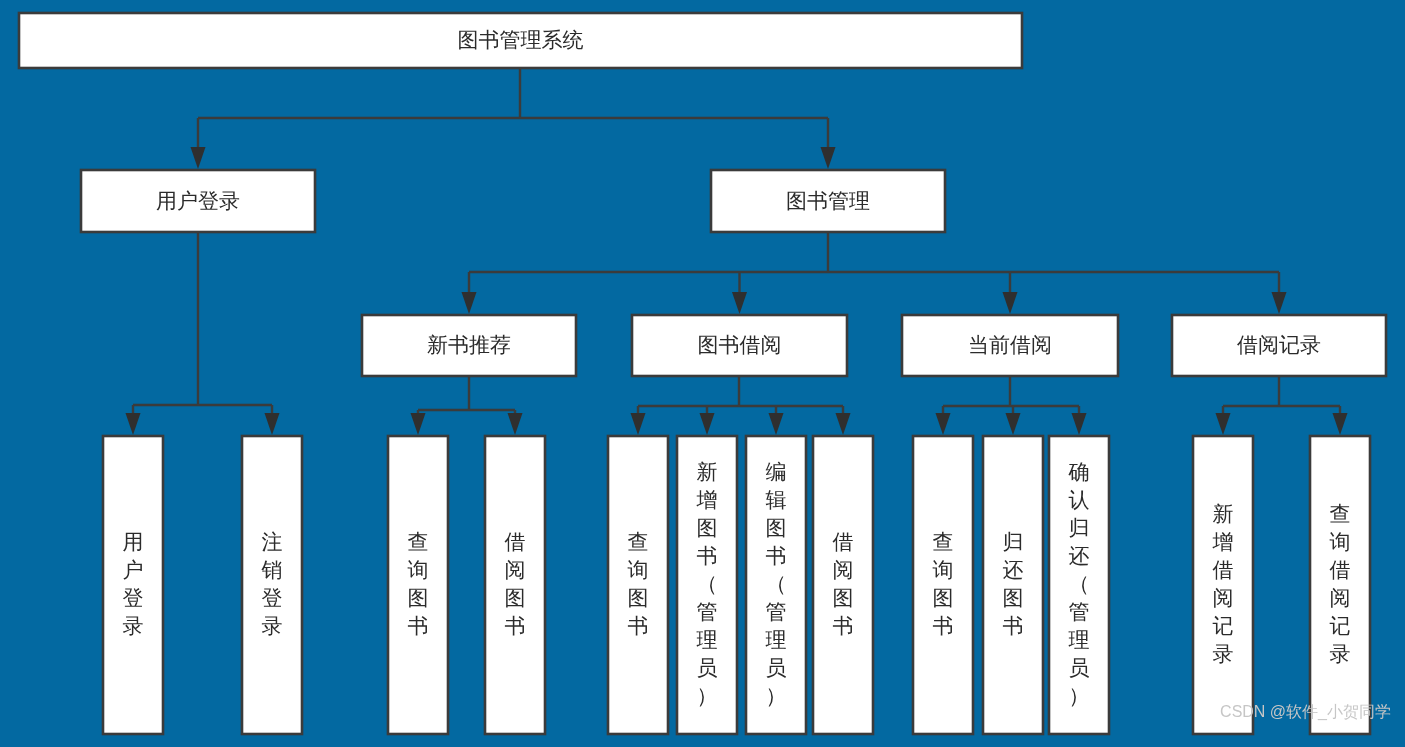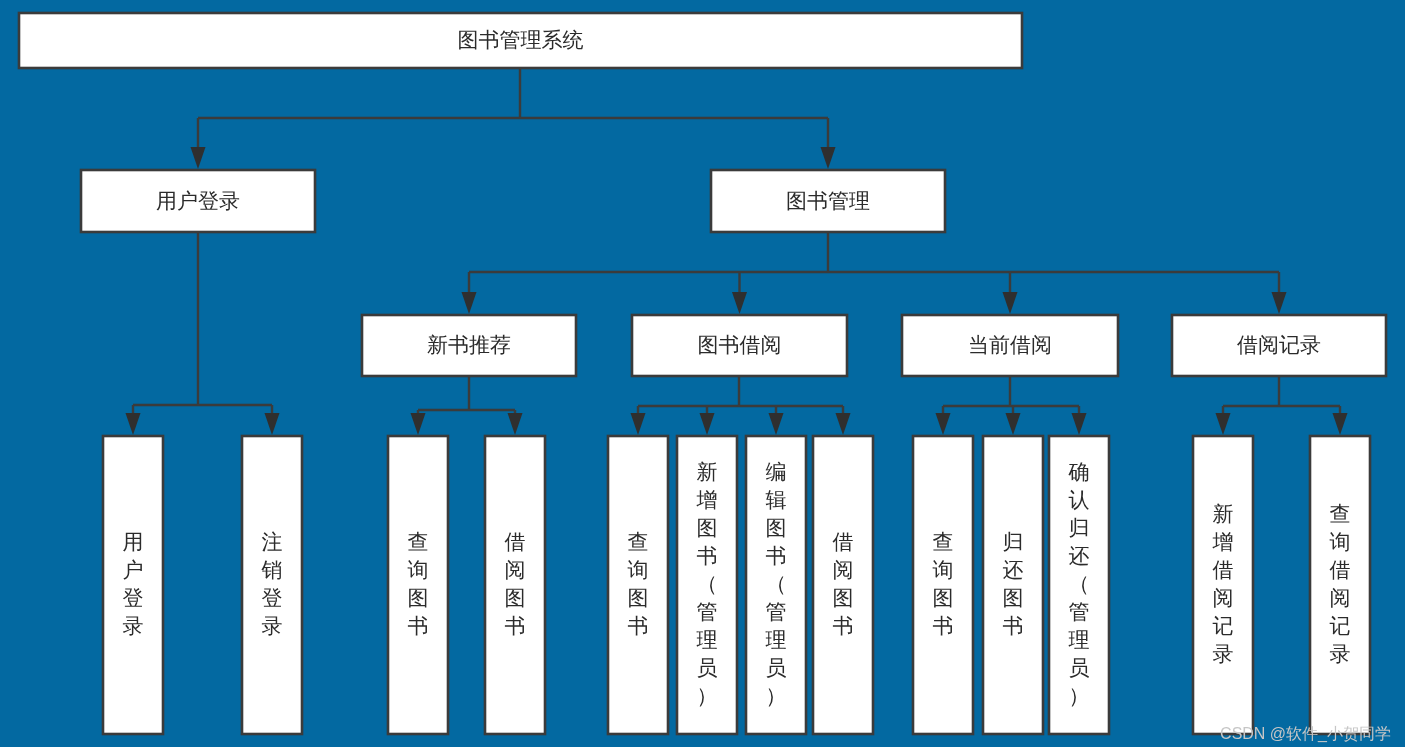--- a/index.html
+++ b/index.html
@@ -11,21 +11,21 @@
   #diagram-root{position:relative;width:1405px;height:747px;background:#0369a1;}
   svg#tree{position:absolute;left:0;top:0;width:1405px;height:747px;display:block;}
   .node-box{fill:#ffffff;stroke:#3b3b3b;stroke-width:2.6;}
   .connector{stroke:#3b3b3b;stroke-width:2.4;fill:none;stroke-linecap:butt;}
   .arrow-head{fill:#2f2f2f;stroke:none;}
   .node-label{
     font-family:"Liberation Sans","DejaVu Sans",sans-serif;
     font-size:21px;fill:#2b2b2b;dominant-baseline:middle;text-anchor:middle;
   }
   .watermark{
-    position:absolute;right:14px;bottom:2px;
+    position:absolute;right:14px;bottom:24px;
     font-family:"Liberation Sans","DejaVu Sans",sans-serif;
     font-size:16px;color:#c6c6c6;white-space:nowrap;user-select:none;
   }
 </style>
 </head>
 <body>
 
 <div id="diagram-root">
   <svg id="tree" viewBox="0 0 1405 747" xmlns="http://www.w3.org/2000/svg">
     <g id="layer-connectors">

